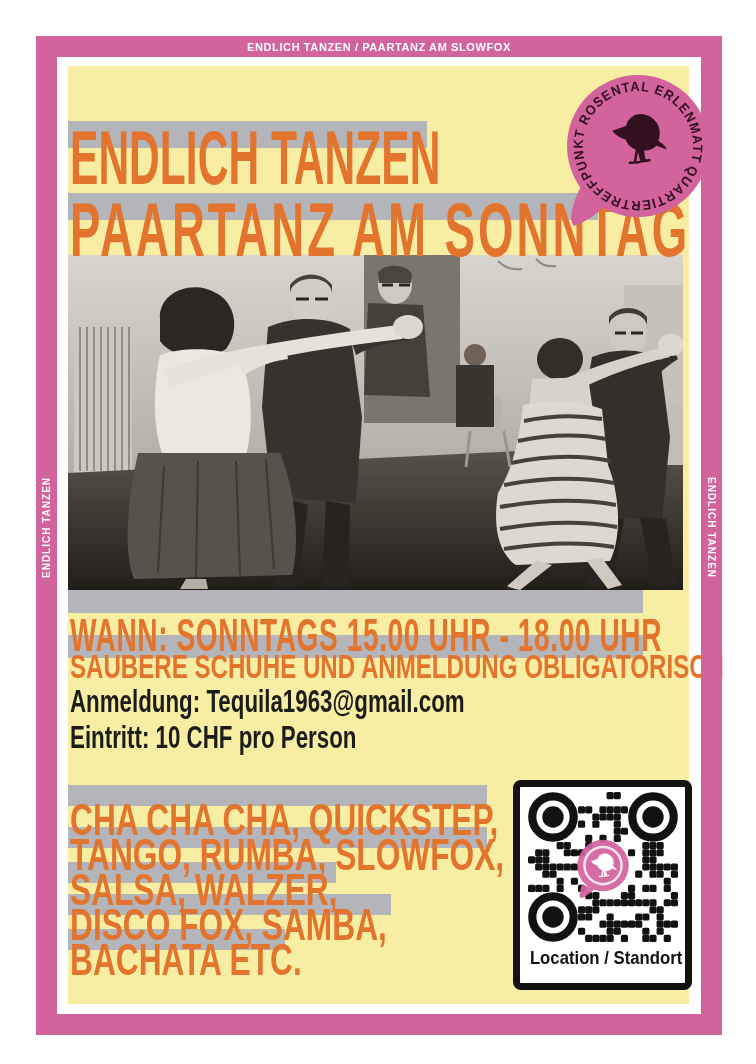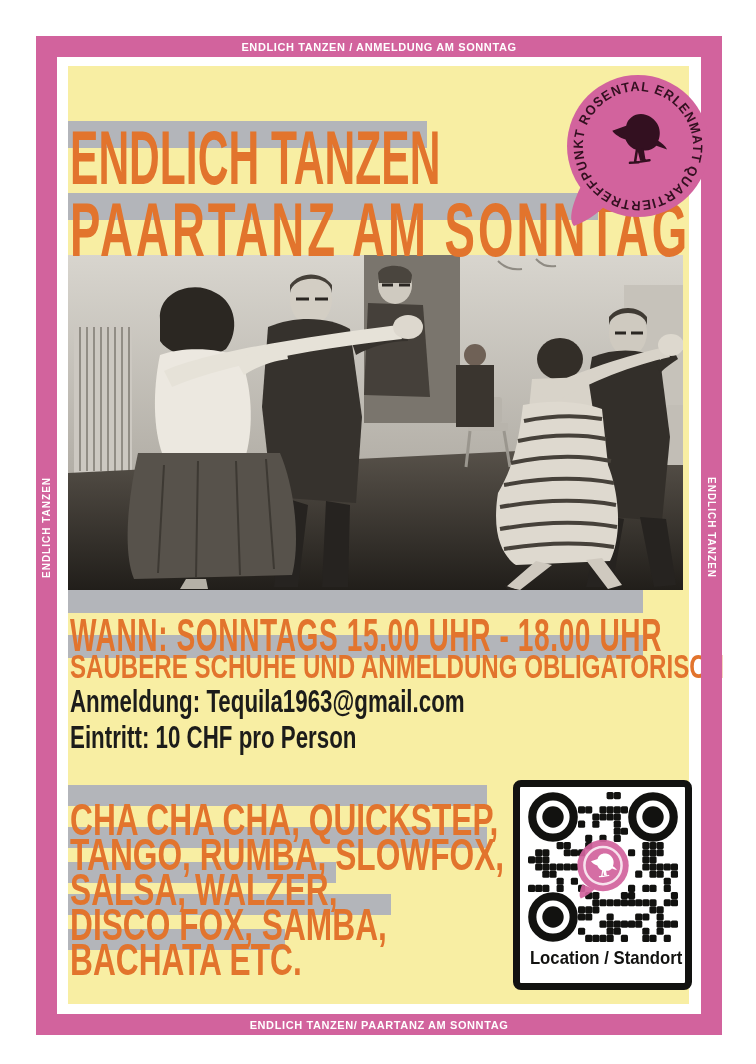--- a/index.html
+++ b/index.html
@@ -55,22 +55,21 @@
       <path fill="none" stroke="currentColor" stroke-width="4" stroke-linecap="round" d="M49,67 L46,86 M58,66 L61,84 M38,87 L52,86 M55,85 L69,83"></path>
     </g>
   </defs>
 </svg>
 
 <div class="poster">
 
   <div class="panel"></div>
 
   <div class="frame"></div>
-  <div class="banner top">ENDLICH TANZEN / ANMELDUNG AM SONNTAG</div>
-  <div class="banner bottom">ENDLICH TANZEN/ PAARTANZ AM SONNTAG</div>
+  <div class="banner top">ENDLICH TANZEN / PAARTANZ AM SLOWFOX</div>
   <div class="edge-label left">ENDLICH TANZEN</div>
   <div class="edge-label right">ENDLICH TANZEN</div>
 
   <div class="bar" style="left:68px;top:121px;width:359px;height:27px;"></div>
   <div class="bar" style="left:68px;top:193px;width:530px;height:27px;"></div>
   <div class="bar" style="left:68px;top:590px;width:575px;height:23px;"></div>
   <div class="bar" style="left:68px;top:635px;width:575px;height:23px;"></div>
   <div class="bar" style="left:68px;top:785px;width:419px;height:21px;"></div>
   <div class="bar" style="left:68px;top:827px;width:419px;height:21px;"></div>
   <div class="bar" style="left:68px;top:862px;width:268px;height:21px;"></div>

